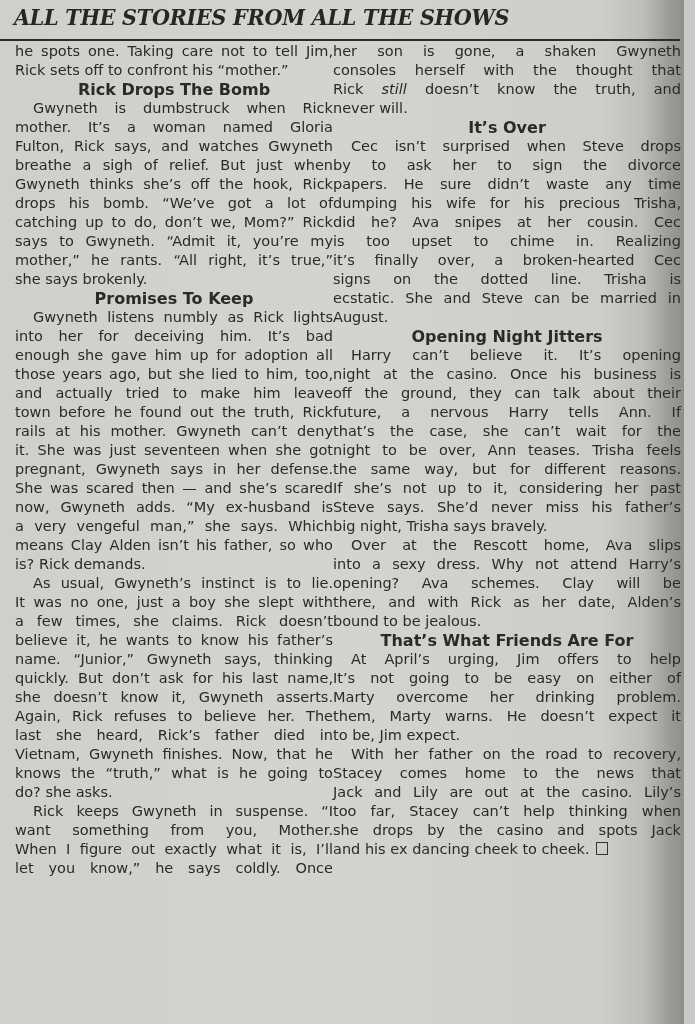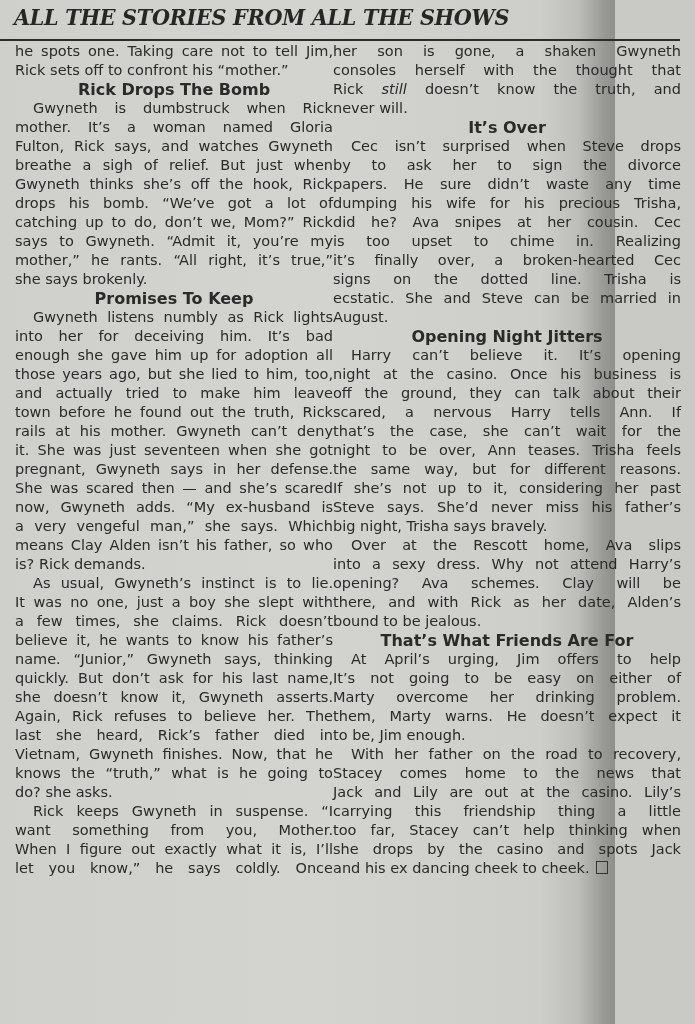--- a/index.html
+++ b/index.html
@@ -3,21 +3,21 @@
 <meta charset="utf-8">
 <style>
   html,body{margin:0;padding:0;}
   body{
     width:695px;height:1024px;overflow:hidden;position:relative;
     background:#c9c9c5;
     font-family:"DejaVu Sans", sans-serif;
     color:#2a2a2a;
   }
   .page{
-    position:absolute;left:0;top:0;width:615px;height:1024px;
+    position:absolute;left:0;top:0;width:684px;height:1024px;
     background:linear-gradient(90deg,#cfcfcb 0%,#d3d3cf 50%,#cdcdc9 88%,#bdbdb9 94%,#9a9a96 98%,#8e8e8a 100%);
   }
   .masthead{
     position:absolute;left:14px;top:4px;
     font-family:"DejaVu Serif", serif;font-style:italic;font-weight:bold;
     font-size:22.5px;letter-spacing:-0.3px;color:#262626;
     transform:scaleX(0.92);transform-origin:left top;white-space:nowrap;
   }
   .rule{position:absolute;left:0;top:39px;width:680px;height:2px;background:#2b2b2b;}
   .col{
@@ -99,39 +99,38 @@
       <span class="ln">did he? Ava snipes at her cousin. Cec</span>
       <span class="ln">is too upset to chime in. Realizing</span>
       <span class="ln">it’s finally over, a broken-hearted Cec</span>
       <span class="ln">signs on the dotted line. Trisha is</span>
       <span class="ln">ecstatic. She and Steve can be married in</span>
       <span class="ln last">August.</span>
       <span class="hd">Opening Night Jitters</span>
       <span class="ln ind">Harry can’t believe it. It’s opening</span>
       <span class="ln">night at the casino. Once his business is</span>
       <span class="ln">off the ground, they can talk about their</span>
-      <span class="ln">scared, a nervous Harry tells Ann. If</span>
+      <span class="ln">future, a nervous Harry tells Ann. If</span>
       <span class="ln">that’s the case, she can’t wait for the</span>
       <span class="ln">night to be over, Ann teases. Trisha feels</span>
       <span class="ln">the same way, but for different reasons.</span>
       <span class="ln">If she’s not up to it, considering her past</span>
       <span class="ln">Steve says. She’d never miss his father’s</span>
       <span class="ln last">big night, Trisha says bravely.</span>
       <span class="ln ind">Over at the Rescott home, Ava slips</span>
       <span class="ln">into a sexy dress. Why not attend Harry’s</span>
       <span class="ln">opening? Ava schemes. Clay will be</span>
       <span class="ln">there, and with Rick as her date, Alden’s</span>
       <span class="ln last">bound to be jealous.</span>
       <span class="hd">That’s What Friends Are For</span>
       <span class="ln ind">At April’s urging, Jim offers to help</span>
       <span class="ln">It’s not going to be easy on either of</span>
       <span class="ln">Marty overcome her drinking problem.</span>
       <span class="ln">them, Marty warns. He doesn’t expect it</span>
-      <span class="ln last">to be, Jim enough.</span>
+      <span class="ln last">to be, Jim expect.</span>
       <span class="ln ind">With her father on the road to recovery,</span>
       <span class="ln">Stacey comes home to the news that</span>
       <span class="ln">Jack and Lily are out at the casino. Lily’s</span>
-      <span class="ln">carrying this friendship thing a little</span>
       <span class="ln">too far, Stacey can’t help thinking when</span>
       <span class="ln">she drops by the casino and spots Jack</span>
       <span class="ln last">and his ex dancing cheek to cheek.<span class="sq"></span></span>
     </div>
 </div>
 
 </body></html>

